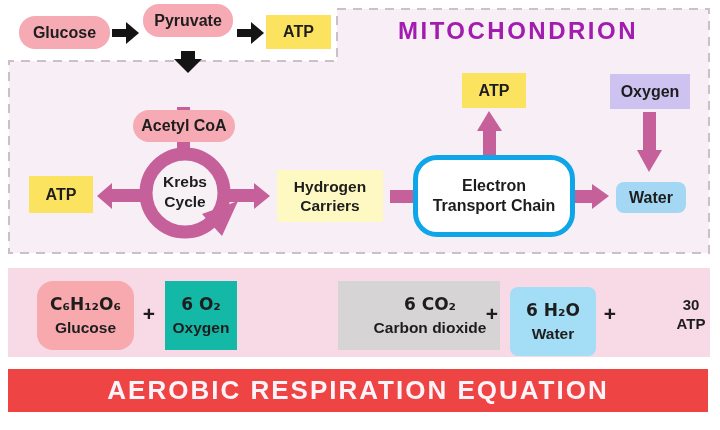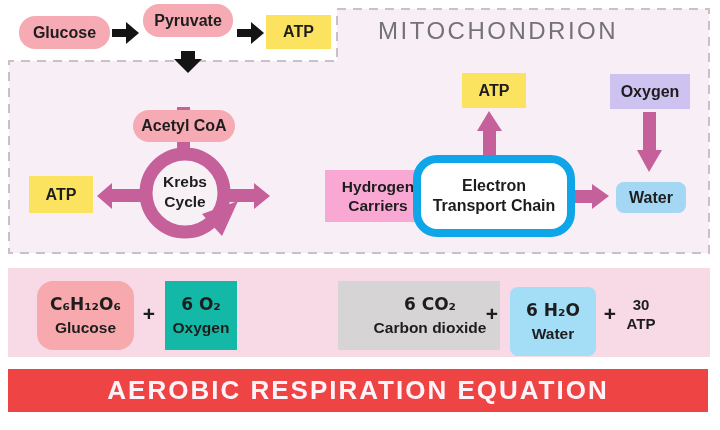--- a/index.html
+++ b/index.html
@@ -8,48 +8,48 @@
     font-family:"Liberation Sans","DejaVu Sans",sans-serif;color:#1d1d1d;
   }
   #shapes{position:absolute;left:0;top:0;width:720px;height:430px;}
   .box{
     position:absolute;display:flex;flex-direction:column;align-items:center;justify-content:center;
     font-weight:700;text-align:center;line-height:1.25;font-size:16px;color:#1d1d1d;
   }
   .pink{background:#f6aab3;border-radius:16px;}
   .yellow{background:#fbe35f;}
   .lavender{background:#cdc2f0;}
-  .peach{background:#f9a8d4;margin-left:48px;}
+  .peach{background:#fef9c3;}
   .blue{background:#a3d7f4;border-radius:8px;}
   .gray{background:#d6d4d4;}
   .title{
     position:absolute;left:378px;top:17px;width:280px;height:28px;
-    font-size:24px;font-weight:400;letter-spacing:2.5px;color:#737373;
-    text-align:left;line-height:28px;
+    font-size:24px;font-weight:700;letter-spacing:2.5px;color:#a21caf;
+    text-align:center;line-height:28px;
   }
   .etc{
     position:absolute;left:413px;top:155px;width:162px;height:82px;
-    border:8px solid #0ea5e9;border-radius:24px;background:#ffffff;
+    border:5px solid #0ea5e9;border-radius:24px;background:#ffffff;
     box-sizing:border-box;display:flex;flex-direction:column;align-items:center;justify-content:center;
     font-weight:700;font-size:16px;line-height:1.25;text-align:center;
   }
   .krebs-label{
     position:absolute;left:150px;top:172px;width:70px;text-align:center;
     font-weight:700;font-size:15.5px;line-height:1.3;
   }
   .panel{position:absolute;left:8px;top:268px;width:702px;height:89px;background:#f8d9e6;}
   .eqbox{top:281px;height:69px;}
   .formula{font-family:"DejaVu Sans",sans-serif;font-size:17px;font-weight:700;}
   .chem-name{font-size:15.5px;font-weight:700;margin-top:3px;}
   .plus{
     position:absolute;top:300px;width:24px;height:28px;font-size:21px;font-weight:700;
     text-align:center;line-height:28px;
   }
   .star-text{
-    position:absolute;left:611px;top:292px;width:60px;height:46px;
+    position:absolute;left:661px;top:292px;width:60px;height:46px;
     display:flex;flex-direction:column;align-items:center;justify-content:center;
     font-weight:700;font-size:15px;line-height:1.25;
   }
   .banner{
     position:absolute;left:8px;top:369px;width:700px;height:43px;background:#ef4444;
     display:flex;align-items:center;justify-content:center;
     color:#fdf3f8;font-size:26px;font-weight:700;letter-spacing:2px;
   }
 </style>
 </head>

